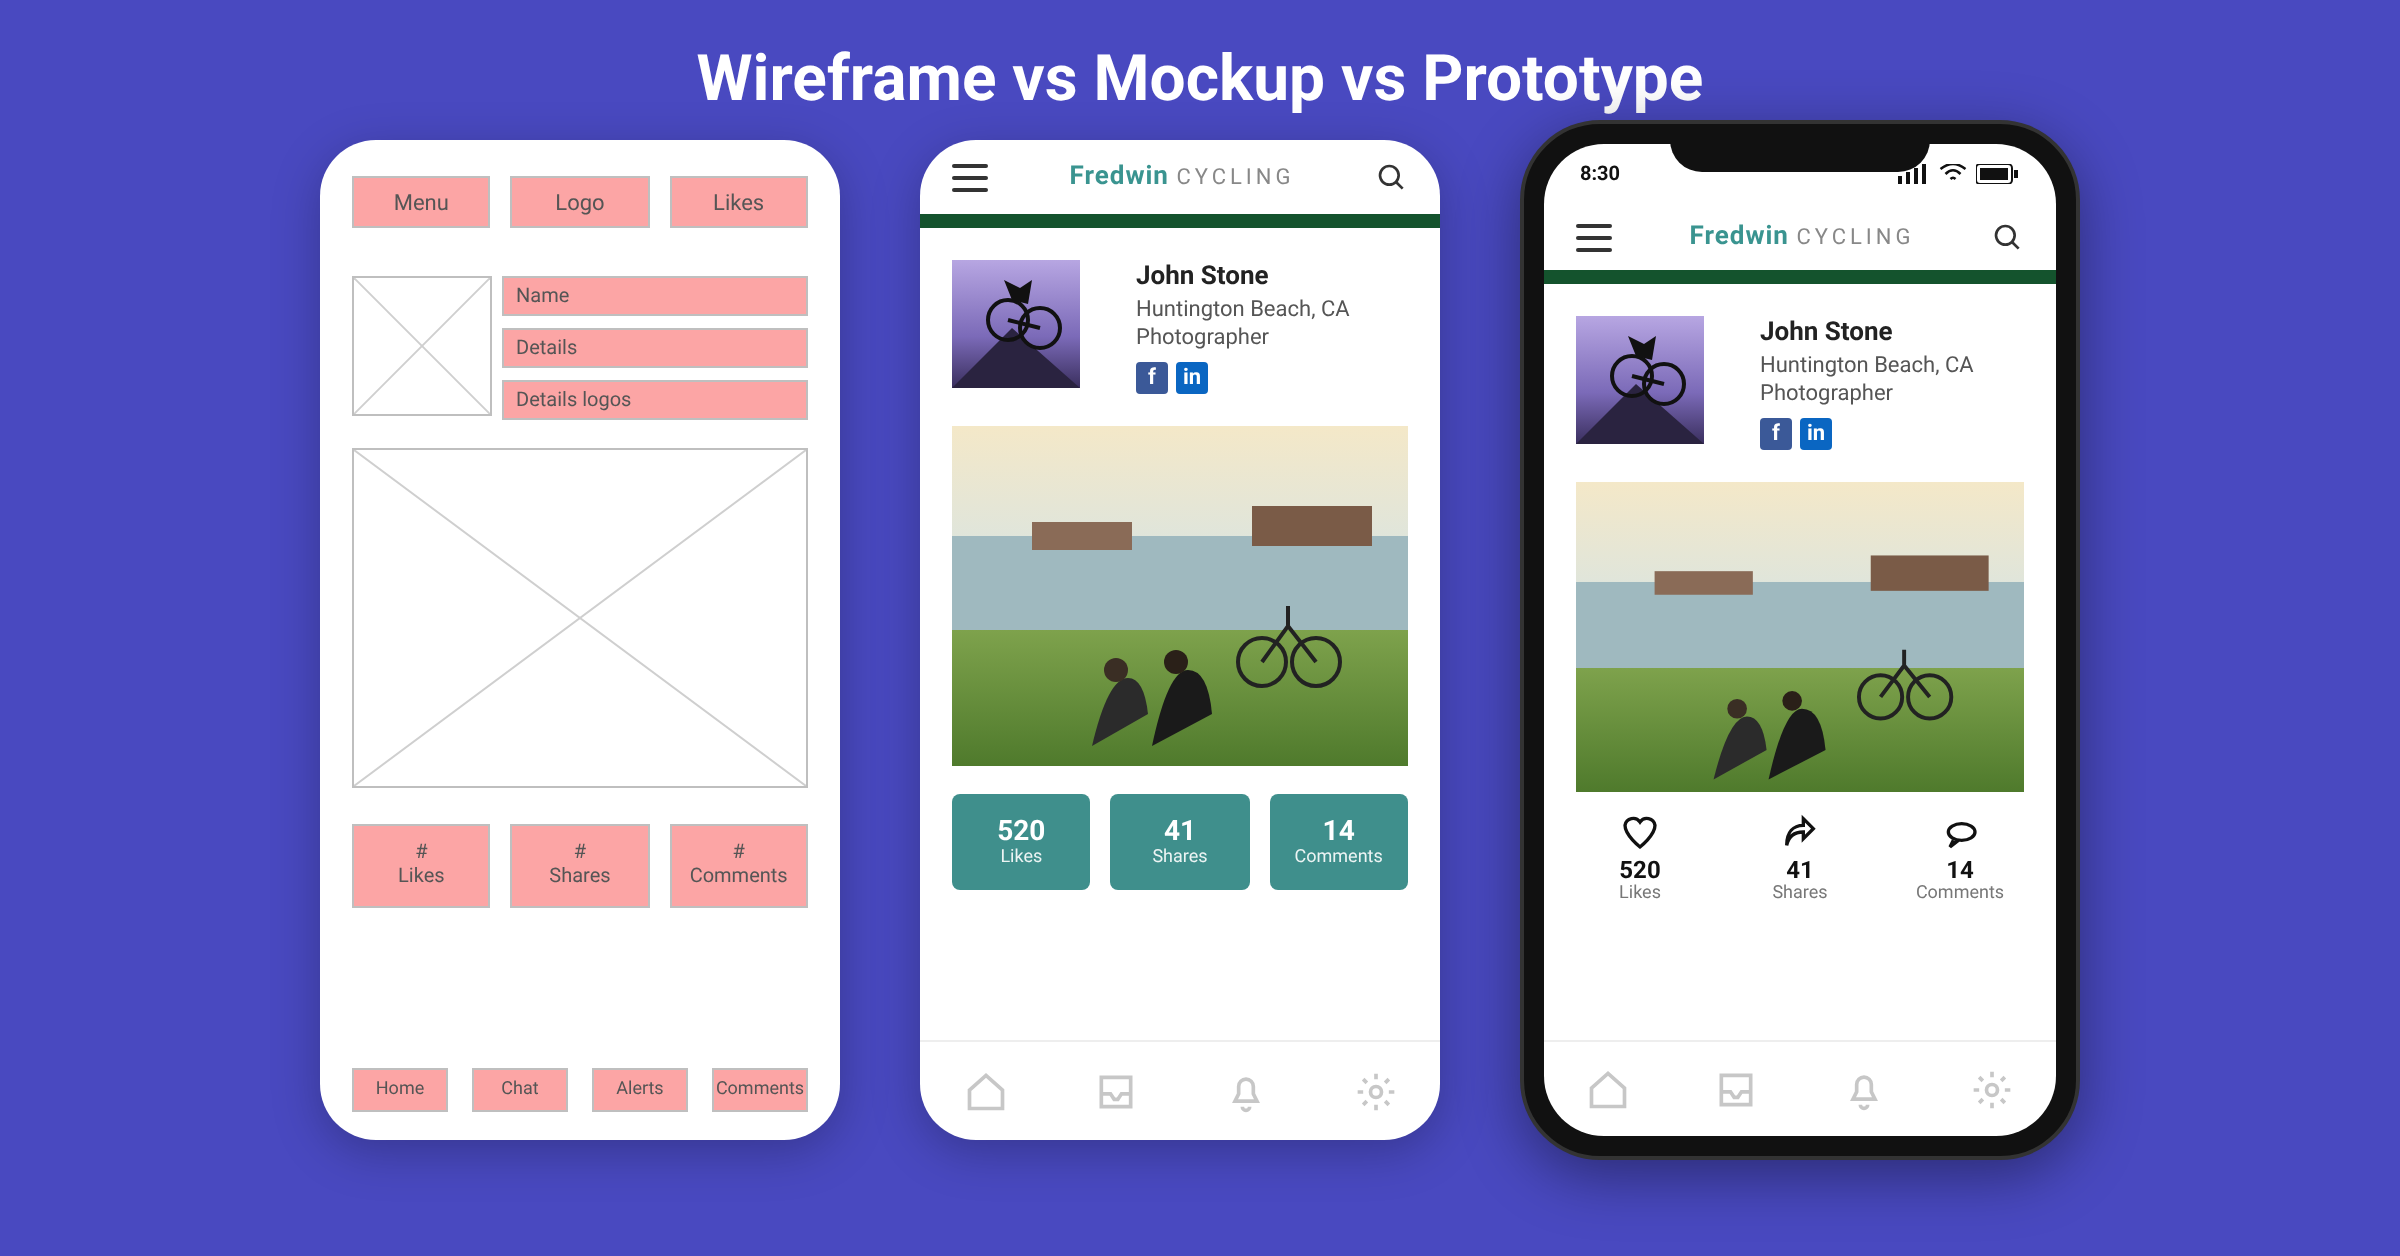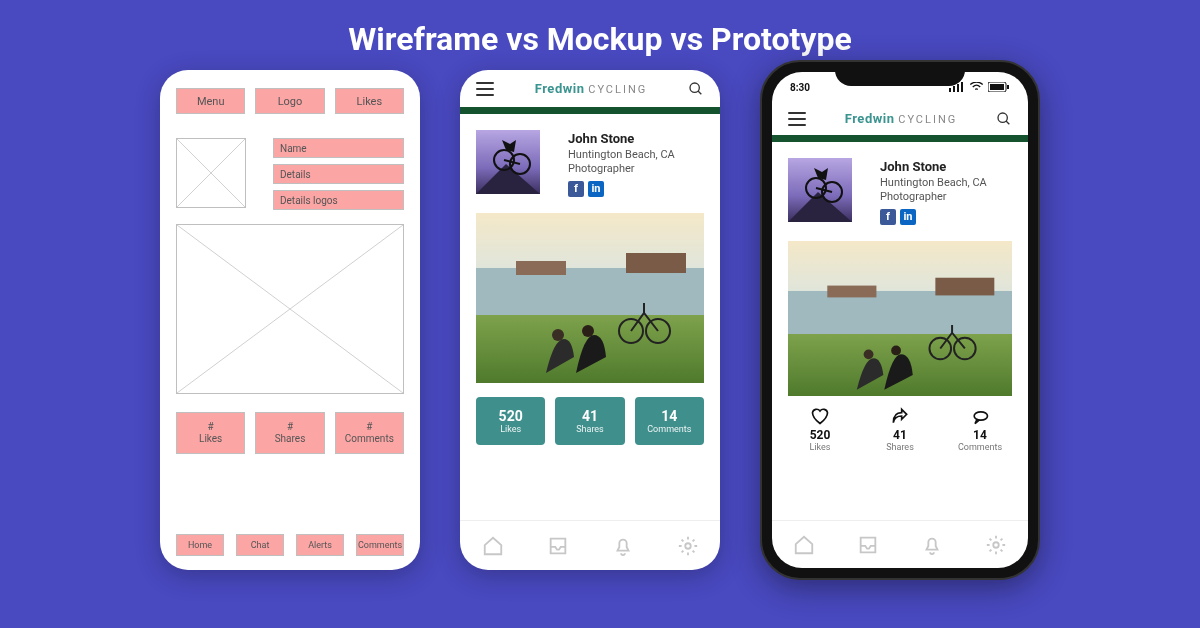--- a/index.html
+++ b/index.html
@@ -5,21 +5,21 @@
   * { box-sizing: border-box; margin: 0; padding: 0; font-family: -apple-system, BlinkMacSystemFont, "Segoe UI", Roboto, Helvetica, Arial, sans-serif; }
   body { background:#4949c0; width:1200px; height:628px; overflow:hidden; }
   .title { color:#fff; text-align:center; font-size:32px; font-weight:700; padding:20px 0 12px; }
   .row { display:flex; justify-content:center; gap:40px; padding:0 20px; }
   .phone { width:260px; height:500px; background:#fff; border-radius:28px; position:relative; box-shadow:0 6px 24px rgba(0,0,0,.25); }
   
   .wf { padding:18px 16px 12px; }
   .wf-topbar { display:flex; gap:10px; }
   .wf-box { border:1px solid #bfbfbf; color:#555; font-size:11px; display:flex; align-items:center; justify-content:center; background:#fca5a5; }
   .wf-btn { height:26px; flex:1; }
-  .wf-profile { display:flex; gap:27px; margin-top:24px; }
+  .wf-profile { display:flex; gap:5px; margin-top:24px; }
   .wf-avatar { width:70px; height:70px; position:relative; border:1px solid #bfbfbf; }
   .wf-fields { flex:1; display:flex; flex-direction:column; gap:6px; }
   .wf-field { height:20px; font-size:10px; justify-content:flex-start; padding-left:6px; }
   .wf-main { margin-top:14px; height:170px; position:relative; border:1px solid #bfbfbf; }
   .wf-main svg { position:absolute; inset:0; width:100%; height:100%; }
   .wf-stats { display:flex; gap:10px; margin-top:18px; }
   .wf-stat { flex:1; height:42px; flex-direction:column; gap:0; border:1px solid #bfbfbf; }
   .wf-stat span { font-size:10px; color:#555; line-height:1.2; }
   .wf-nav { position:absolute; left:16px; right:16px; bottom:14px; display:flex; gap:12px;align-items:center; }
   .wf-nav .wf-box { flex:1; height:22px; font-size:9px; }

